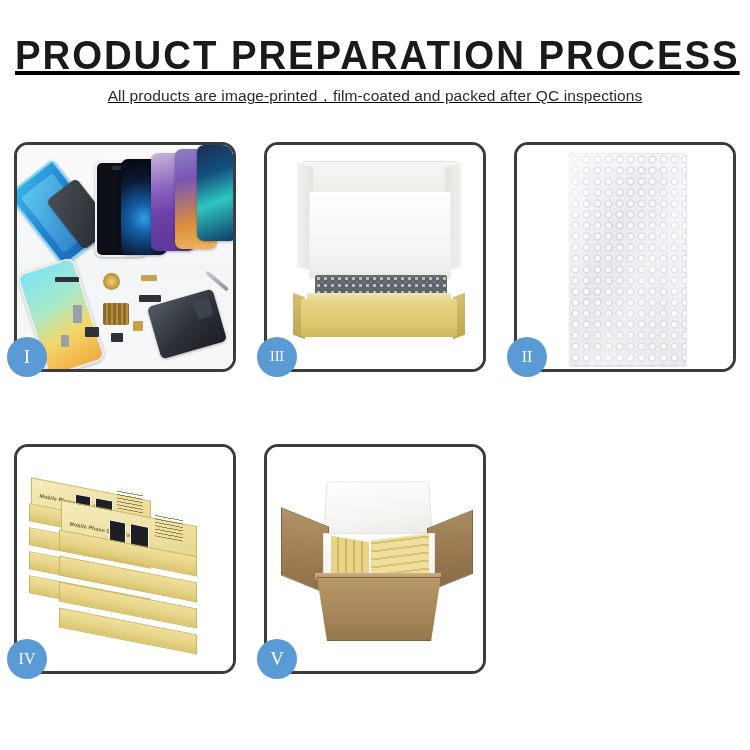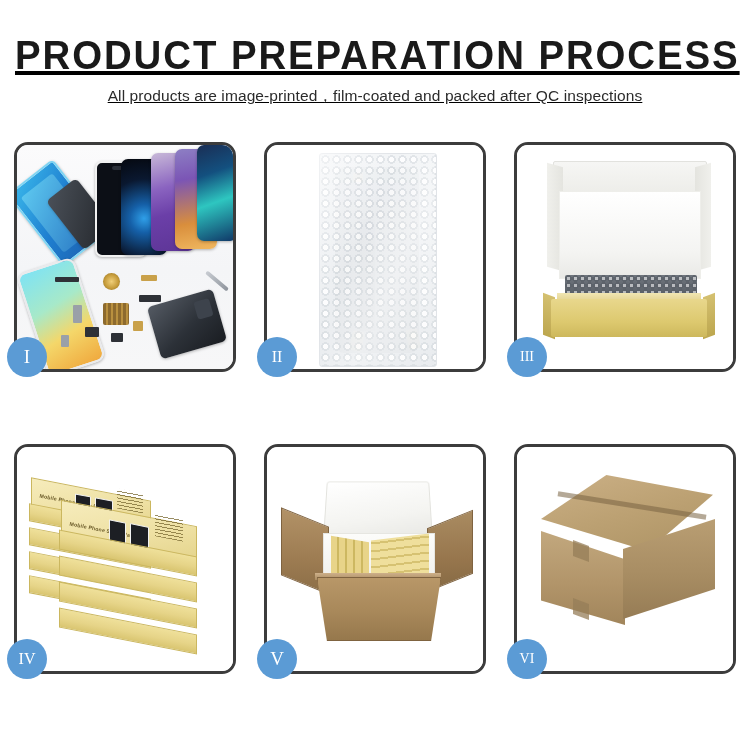--- a/index.html
+++ b/index.html
@@ -413,48 +413,48 @@
       <div class="part dark" style="left:68px;top:182px;width:14px;height:10px;"></div>
       <div class="part gold" style="left:116px;top:176px;width:10px;height:10px;"></div>
       <div class="part dark" style="left:94px;top:188px;width:12px;height:9px;"></div>
       <div class="part silver" style="left:44px;top:190px;width:8px;height:12px;"></div>
       <div class="tool"></div>
     </div>
     <div class="badge">I</div>
   </div>
 
   <div class="panel">
-    <div class="panel-inner p2">
-      <div class="lcd-inside"></div>
-      <div class="flex-strip"></div>
-      <div class="conn-gold cg1"></div>
-      <div class="conn-gold cg2"></div>
-      <div class="conn-gold cg3"></div>
-      <div class="bubble-bag"></div>
-      <div class="bag-sheen"></div>
-    </div>
-    <div class="badge wide">II</div>
-  </div>
-
-  <div class="panel">
     <div class="panel-inner p3">
       <div class="b3-lidback"></div>
       <div class="b3-flapL"></div>
       <div class="b3-flapR"></div>
       <div class="b3-foamwall"></div>
       <div class="b3-bubble"></div>
       <div class="b3-rim"></div>
       <div class="b3-frontL"></div>
       <div class="b3-frontR"></div>
       <div class="b3-front"></div>
     </div>
     <div class="badge xwide">III</div>
   </div>
 
   <div class="panel">
+    <div class="panel-inner p2">
+      <div class="lcd-inside"></div>
+      <div class="flex-strip"></div>
+      <div class="conn-gold cg1"></div>
+      <div class="conn-gold cg2"></div>
+      <div class="conn-gold cg3"></div>
+      <div class="bubble-bag"></div>
+      <div class="bag-sheen"></div>
+    </div>
+    <div class="badge wide">II</div>
+  </div>
+
+  <div class="panel">
     <div class="panel-inner p4">
 
       <div class="stack-top" style="left:14px;top:42px;width:118px;height:30px;transform:skewY(11deg);"></div>
       <div class="label-text" style="left:22px;top:52px;transform:rotate(11deg);">Mobile Phone Spare Parts</div>
       <div class="label-screen" style="left:58px;top:48px;width:14px;height:18px;transform:skewY(11deg);"></div>
       <div class="label-screen" style="left:78px;top:52px;width:16px;height:19px;transform:skewY(11deg);"></div>
       <div class="label-lines" style="left:100px;top:44px;width:26px;height:20px;transform:skewY(11deg);"></div>
 
       <div class="stack-box" style="left:12px;top:68px;width:120px;height:16px;transform:skewY(11deg);"></div>
       <div class="stack-box" style="left:12px;top:92px;width:120px;height:16px;transform:skewY(11deg);"></div>
@@ -482,25 +482,14 @@
       <div class="v-flapR"></div>
       <div class="v-inner-foam"></div>
       <div class="v-yellow-left"></div>
       <div class="v-yellow-right"></div>
       <div class="v-rim"></div>
       <div class="v-front"></div>
     </div>
     <div class="badge">V</div>
   </div>
 
-  <div class="panel">
-    <div class="panel-inner p6">
-      <div class="c-top"></div>
-      <div class="c-seam"></div>
-      <div class="c-left"></div>
-      <div class="c-right"></div>
-      <div class="c-tape c-tape1"></div>
-      <div class="c-tape c-tape2"></div>
-    </div>
-    <div class="badge xwide">VI</div>
-  </div>
 
 </div>
 
 </body></html>

